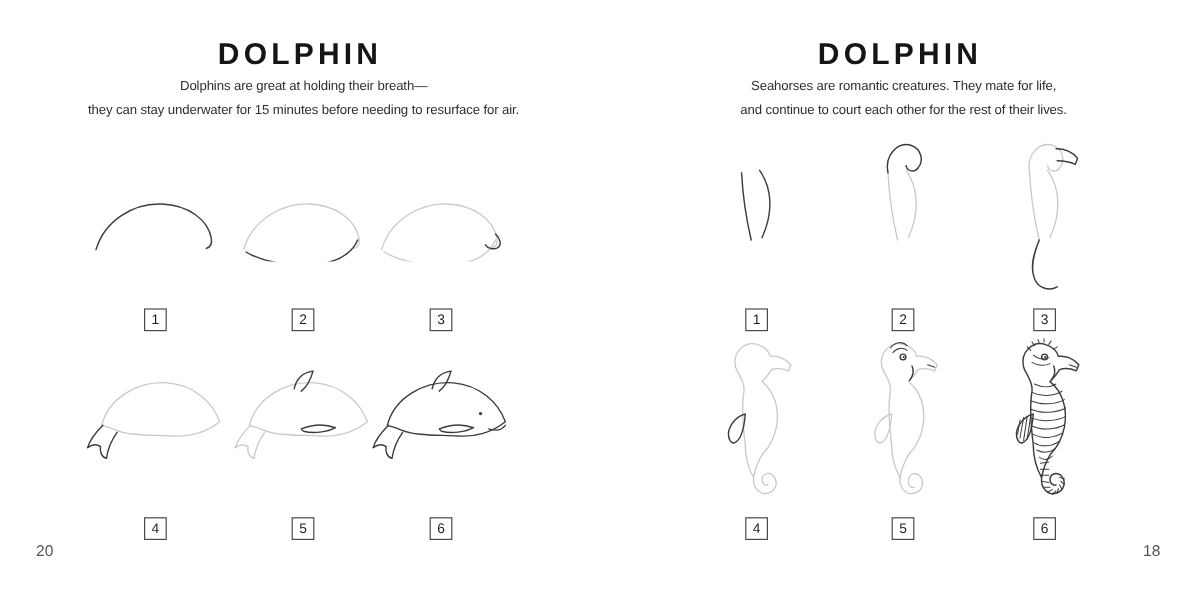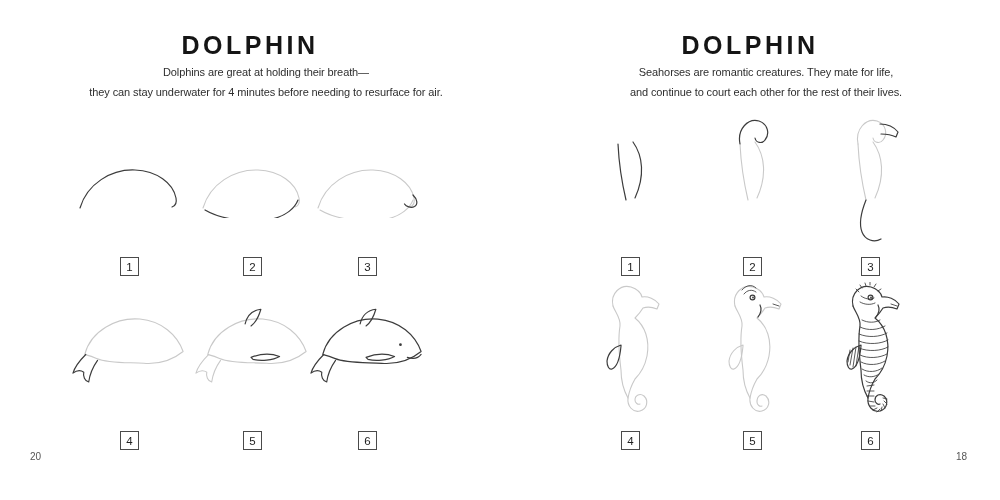--- a/index.html
+++ b/index.html
@@ -10,46 +10,46 @@
   }
   .page{position:absolute;top:0;width:500px;height:488px;}
   #page-left{left:0;}
   #page-right{left:500px;}
   .title{
     position:absolute;top:31px;left:0;width:100%;margin:0;
     text-align:center;font-size:25px;font-weight:800;letter-spacing:3.5px;
     color:var(--title-color,#151515);
   }
   .subtitle{
-    position:absolute;top:62px;left:16px;width:100%;margin:0;
+    position:absolute;top:62px;left:3px;width:100%;margin:0;
     text-align:center;font-size:11px;line-height:20px;letter-spacing:-0.1px;
     color:var(--text-color,#2e2e2e);
   }
   .art{position:absolute;}
   .art path, .art circle.ring{fill:none;stroke-linecap:round;stroke-linejoin:round;}
   .s-dk{stroke:var(--ink-dark,#3c3c3c);stroke-width:1.2;}
   .s-lt{stroke:var(--ink-light,#c9c9c9);stroke-width:1.1;}
   .thin{stroke-width:0.85;}
   .f-dk{fill:var(--ink-dark,#3c3c3c);stroke:none;}
   .numbox{
     position:absolute;width:17px;height:17px;background:#fff;
     border:1.3px solid var(--box-border,#4a4a4a);
     display:flex;align-items:center;justify-content:center;
     font-size:11.5px;color:#1e1e1e;
   }
   .pageno{
-    position:absolute;top:451px;font-size:10px;color:#555;
+    position:absolute;top:451px;font-size:13px;color:#555;
   }
 </style>
 </head>
 <body>
 
 <section class="page" id="page-left">
   <h1 class="title">DOLPHIN</h1>
-  <p class="subtitle"><span>Dolphins are great at holding their breath—</span><br><span>they can stay underwater for 4 minutes before needing to resurface for air.</span></p>
+  <p class="subtitle"><span>Dolphins are great at holding their breath—</span><br><span>they can stay underwater for 15 minutes before needing to resurface for air.</span></p>
 
   <svg class="art" style="left:75px;top:160px" width="110" height="58" viewBox="0 0 110 58">
     <path class="s-dk" d="M5 48 C12 24 36 9 60 10 C82 11 98 23 101 38 C102 43 100 46 97 47"></path>
   </svg>
 
   <svg class="art" style="left:198px;top:160px" width="110" height="58" viewBox="0 0 110 58">
     <path class="s-lt" d="M5 48 C12 24 36 9 60 10 C82 11 98 23 101 38 C102 43 100 46 97 47"></path>
     <path class="s-dk" d="M7 50 C24 60 52 63 74 59 C88 56 97 48 100 40"></path>
   </svg>
 

